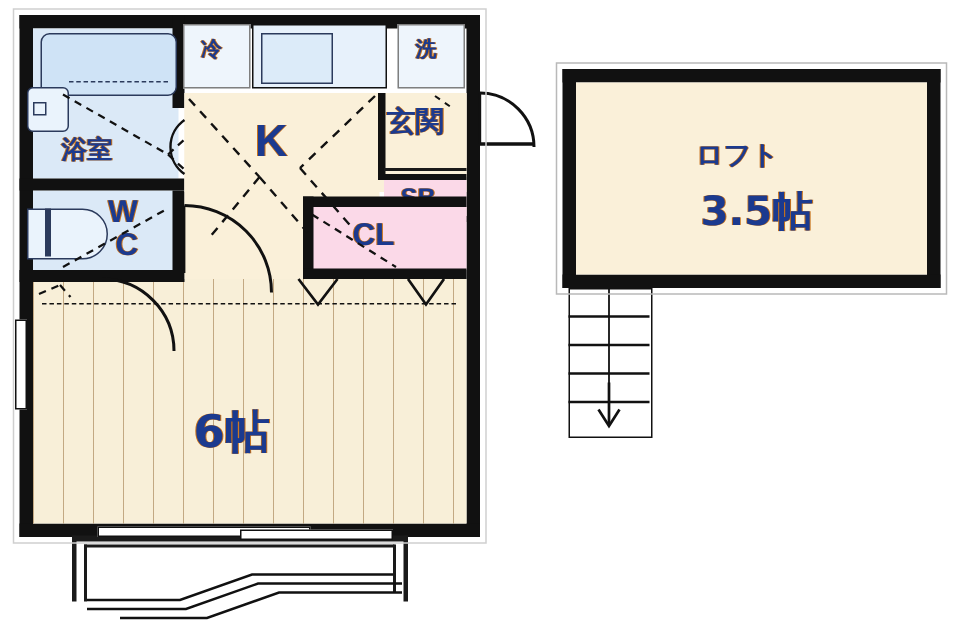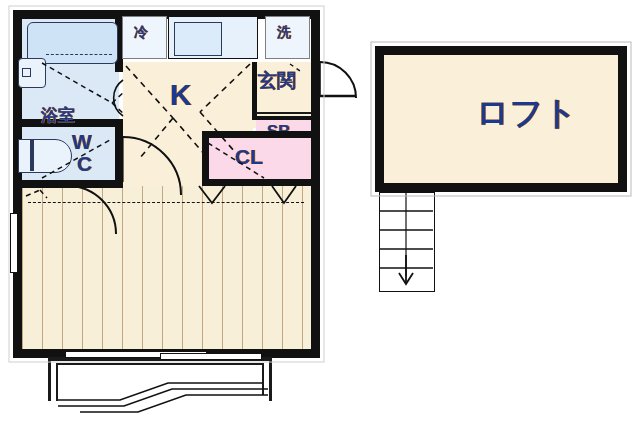--- a/index.html
+++ b/index.html
@@ -46,38 +46,39 @@
 <div id="stage">
 
   <div class="wall" style="left:13px;  top:10px;  width:307px; height:9px;"></div>
   <div class="wall" style="left:13px;  top:10px;  width:9px;   height:348px;"></div>
   <div class="wall" style="left:311px; top:10px;  width:9px;   height:348px;"></div>
   <div class="wall" style="left:13px;  top:349px; width:307px; height:9px;"></div>
 
   <div class="fill woodfloor" style="left:22px; top:186px; width:289px; height:163px;"></div>
 
   <div class="dash-h" style="left:28px; top:202px; width:276px;"></div>
+  <div class="lbl jp" style="left:129px; top:268px; font-size:30px;">6帖</div>
 
   <div class="fill f-water" style="left:22px; top:19px; width:97px; height:100px;"></div>
 
   <div class="fill f-water" style="left:22px; top:127px; width:97px; height:55px;"></div>
 
   <div class="wall" style="left:13px; top:119px; width:110px; height:8px;"></div>
 
   <div class="wall" style="left:115px; top:10px; width:8px; height:62px;"></div>
   <div class="wall" style="left:115px; top:127px; width:8px; height:59px;"></div>
 
   <div class="wall" style="left:13px; top:180px; width:110px; height:8px;"></div>
 
   <div class="ol" style="left:27px; top:22px; width:89px; height:40px; border-radius:6px; background:#cfe3f6;"></div>
   <div class="abs" style="left:46px; top:54px; width:66px; height:0; border-top:1.6px dashed #2b3a5c;"></div>
 
   <div class="ol" style="left:18px; top:58px; width:26px; height:28px; border-radius:4px; background:#eaf3fc;"></div>
   <div class="abs" style="left:22px; top:68px; width:7px; height:7px; border:1.3px solid #2b3a5c;"></div>
-  <div class="lbl jp" style="left:41px; top:104px; font-size:17px;">浴室</div>
+  <div class="lbl jp" style="left:41px; top:88px; font-size:17px;">浴室</div>
 
   <div class="ol" style="left:18px; top:139px; width:52px; height:32px; border-radius:0 26px 26px 0; background:#eaf3fc;"></div>
   <div class="abs" style="left:30px; top:139px; width:4px; height:32px; background:#2b3a5c;"></div>
   <div class="lbl lat" style="left:72px; top:130px; font-size:21px;">W</div>
   <div class="lbl lat" style="left:77px; top:152px; font-size:21px;">C</div>
 
   <div class="fill kitchenfloor" style="left:123px; top:62px; width:130px; height:124px;"></div>
   <div class="fill kitchenfloor" style="left:123px; top:62px; width:188px; height:66px;"></div>
   <div class="lbl lat" style="left:170px; top:78px; font-size:30px;">K</div>
 
@@ -117,21 +118,22 @@
   <div class="abs" style="left:65px; top:351px; width:140px; height:5px; background:#ffffff; border:1.4px solid #111;"></div>
   <div class="abs" style="left:160px; top:353px; width:100px; height:5px; background:#ffffff; border:1.4px solid #111;"></div>
 
   <div class="abs" style="left:10px; top:213px; width:6px; height:58px; background:#ffffff; border:1.3px solid #111;"></div>
 
   <div class="wall" style="left:375px; top:46px;  width:252px; height:9px;"></div>
   <div class="wall" style="left:375px; top:46px;  width:9px;   height:146px;"></div>
   <div class="wall" style="left:618px; top:46px;  width:9px;   height:146px;"></div>
   <div class="wall" style="left:375px; top:183px; width:252px; height:9px;"></div>
   <div class="fill f-beige" style="left:384px; top:55px; width:234px; height:128px;"></div>
-  <div class="lbl jp" style="left:476px; top:91px; font-size:33px;">ロフト</div>
+  <div class="lbl jp" style="left:464px; top:91px; font-size:18px;">ロフト</div>
+  <div class="lbl jp" style="left:467px; top:123px; font-size:27px;">3.5帖</div>
 
   <div class="abs" style="left:379px; top:192px; width:54px; height:98px; border:1.8px solid #111; background:#ffffff;"></div>
 
   <svg class="ovl" viewBox="0 0 640 427">
 
     <g stroke="#111" stroke-width="1.6" stroke-dasharray="6 5" fill="none">
       <path d="M126,66 L173,118"></path>
       <path d="M173,118 L140,158"></path>
       <path d="M250,64 L200,112"></path>
       <path d="M200,112 L235,152"></path>

